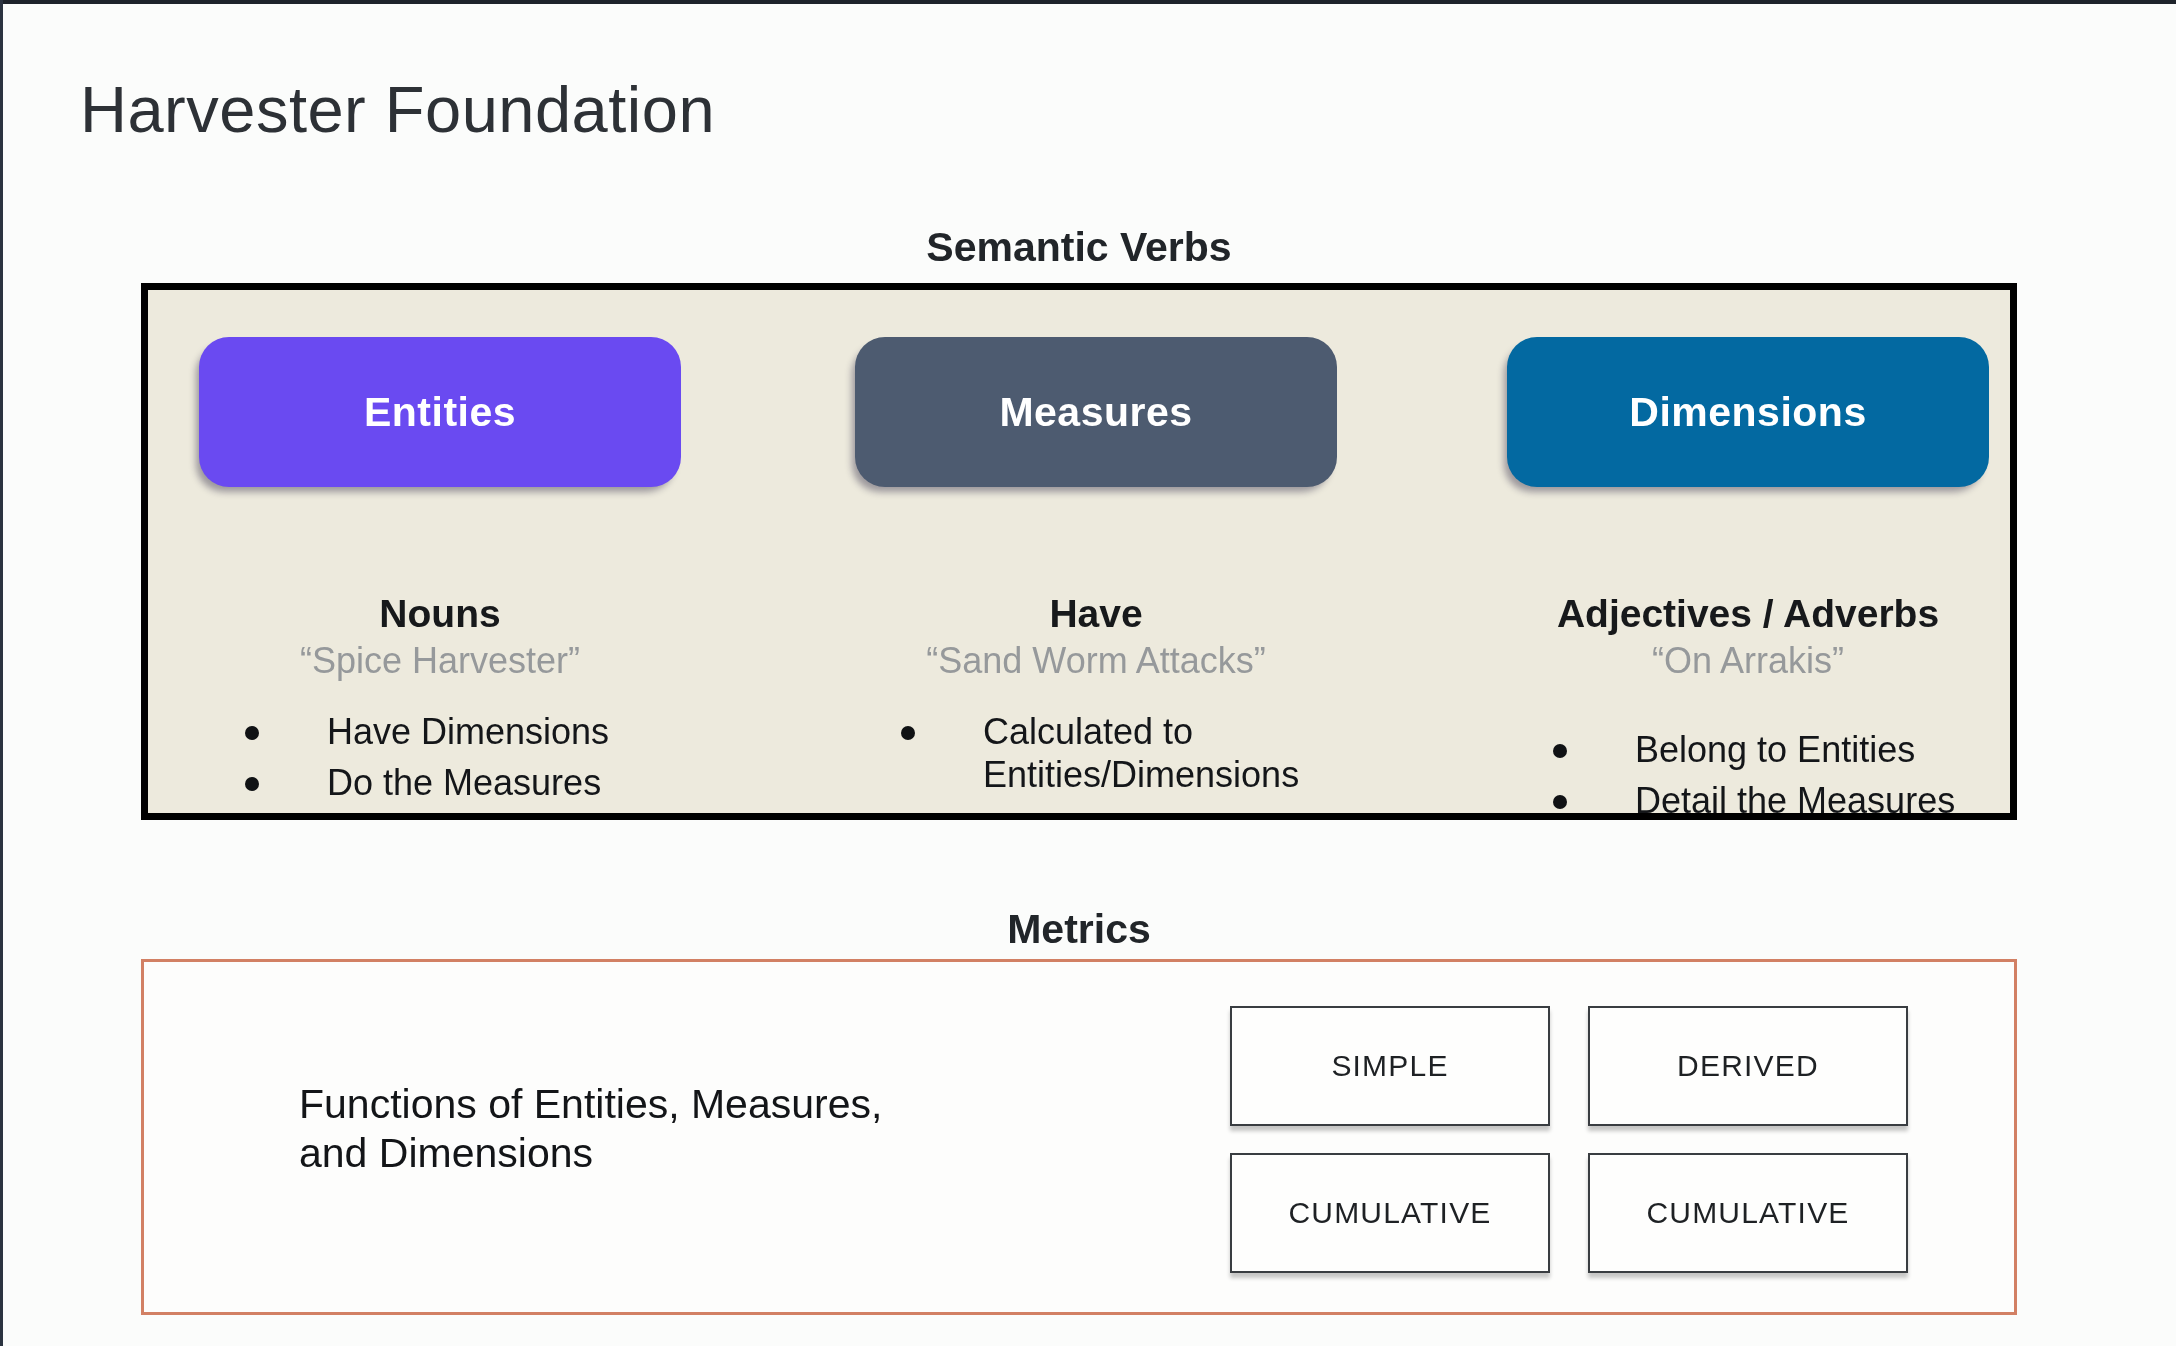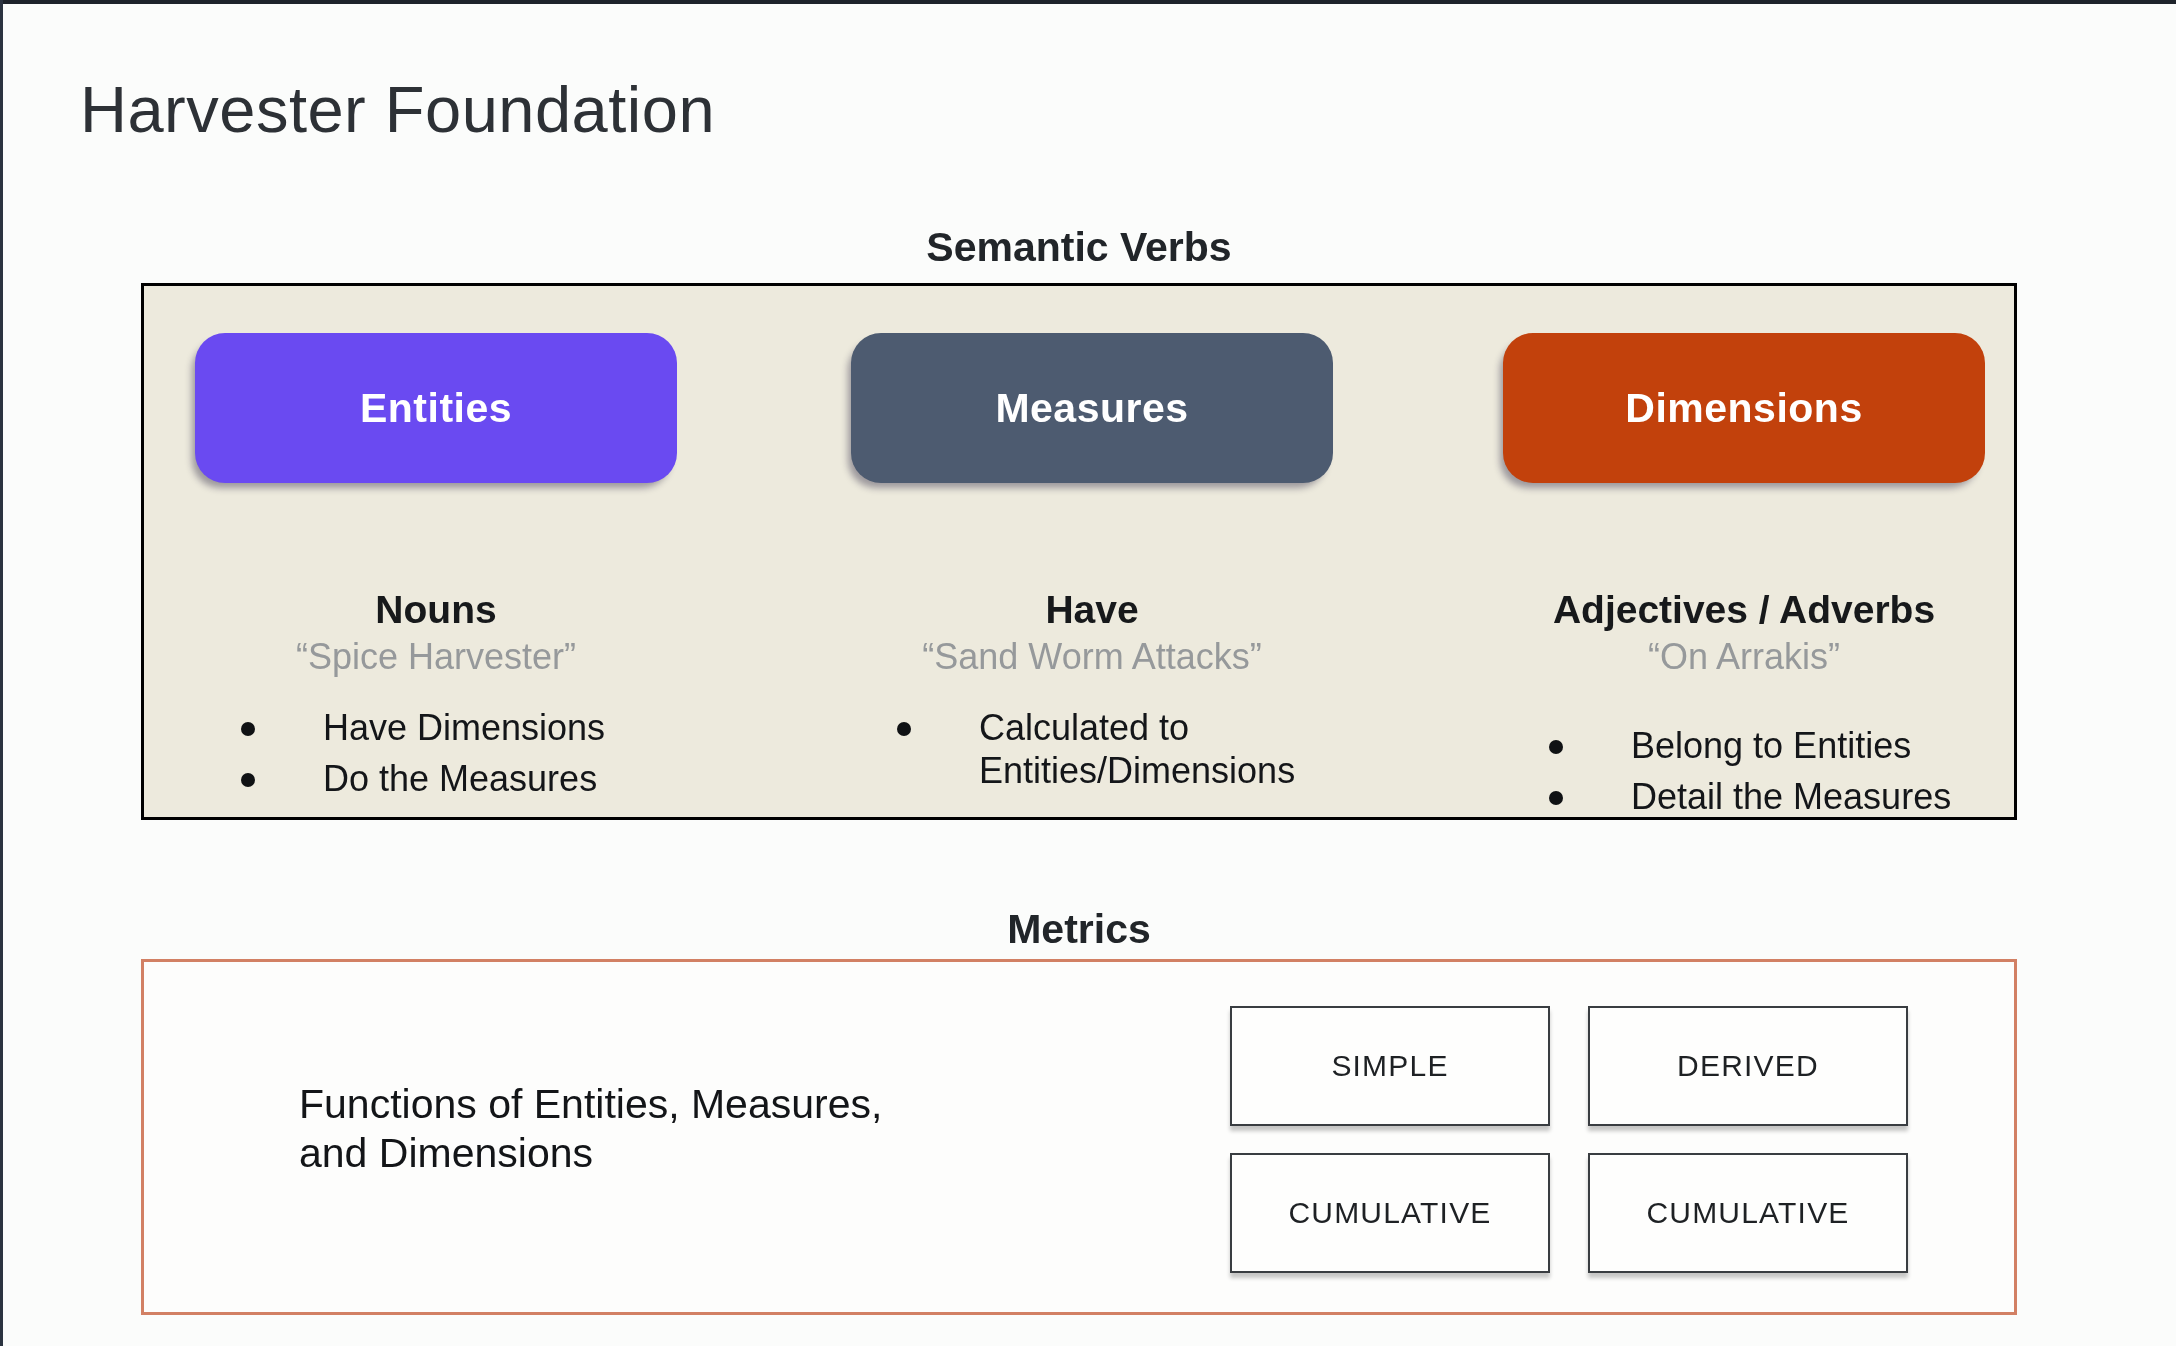--- a/index.html
+++ b/index.html
@@ -52,21 +52,21 @@
   .metrics-heading { top: 906px; }
 
   .models-box {
     position: absolute;
     left: 141px;
     top: 283px;
     width: 1876px;
     height: 537px;
     box-sizing: border-box;
     background: #edeadd;
-    border: 3px solid #000000;
+    border: 7px solid #000000;
   }
   .model-col {
     position: absolute;
     top: 0;
     width: 500px;
   }
   .col-0 { left: 42px; }
   .col-1 { left: 698px; }
   .col-2 { left: 1350px; }
 
@@ -205,21 +205,21 @@
       <div class="example">“Sand Worm Attacks”</div>
       <ul class="bullets">
         <li>
           <span class="bullet-dot"></span>
           <span class="bullet-text">Calculated to Entities/Dimensions</span>
         </li>
       </ul>
     </div>
 
     <div class="model-col col-2">
-      <div class="pill" style="background-color: #c2410c;">Dimensions</div>
+      <div class="pill" style="background-color: #0369a1;">Dimensions</div>
       <div class="role">Adjectives / Adverbs</div>
       <div class="example">“On Arrakis”</div>
       <ul class="bullets">
         <li>
           <span class="bullet-dot"></span>
           <span class="bullet-text">Belong to Entities</span>
         </li>
         <li>
           <span class="bullet-dot"></span>
           <span class="bullet-text">Detail the Measures</span>

